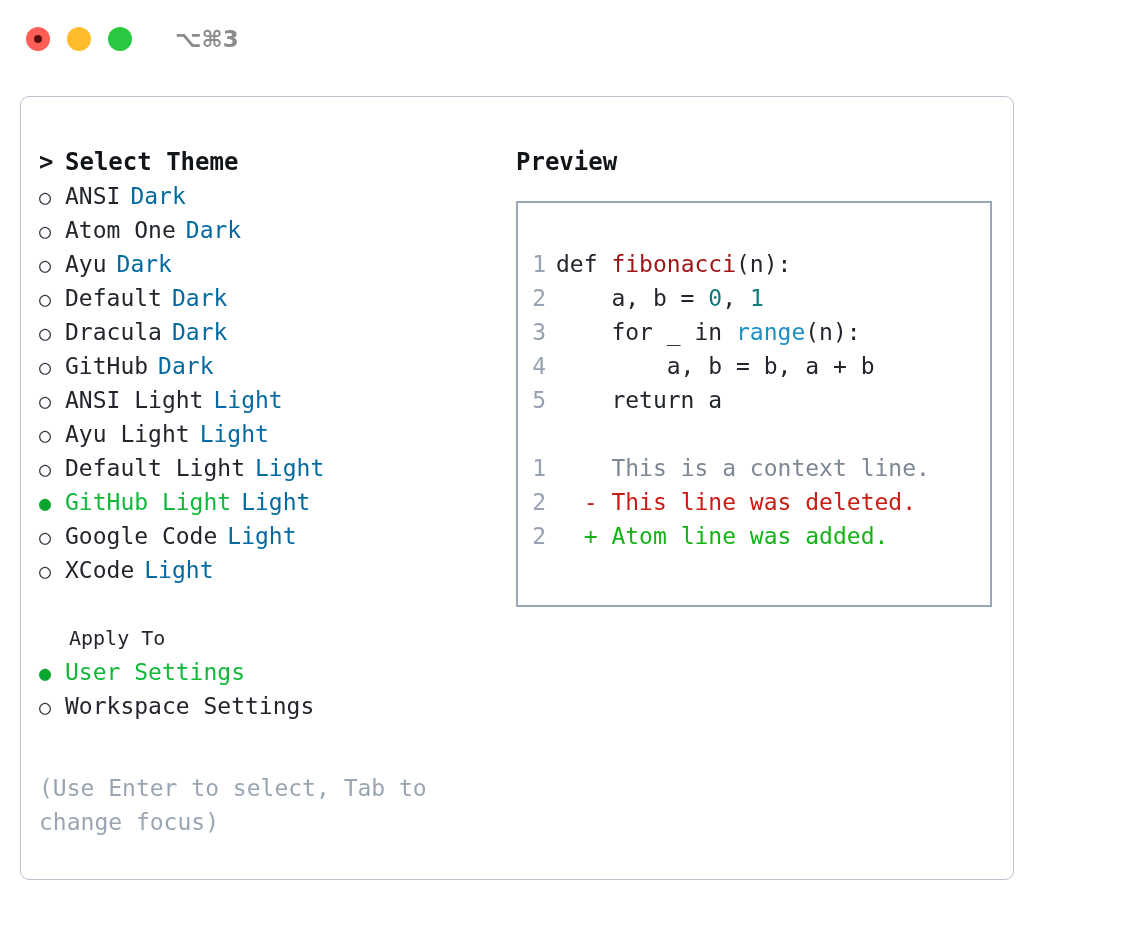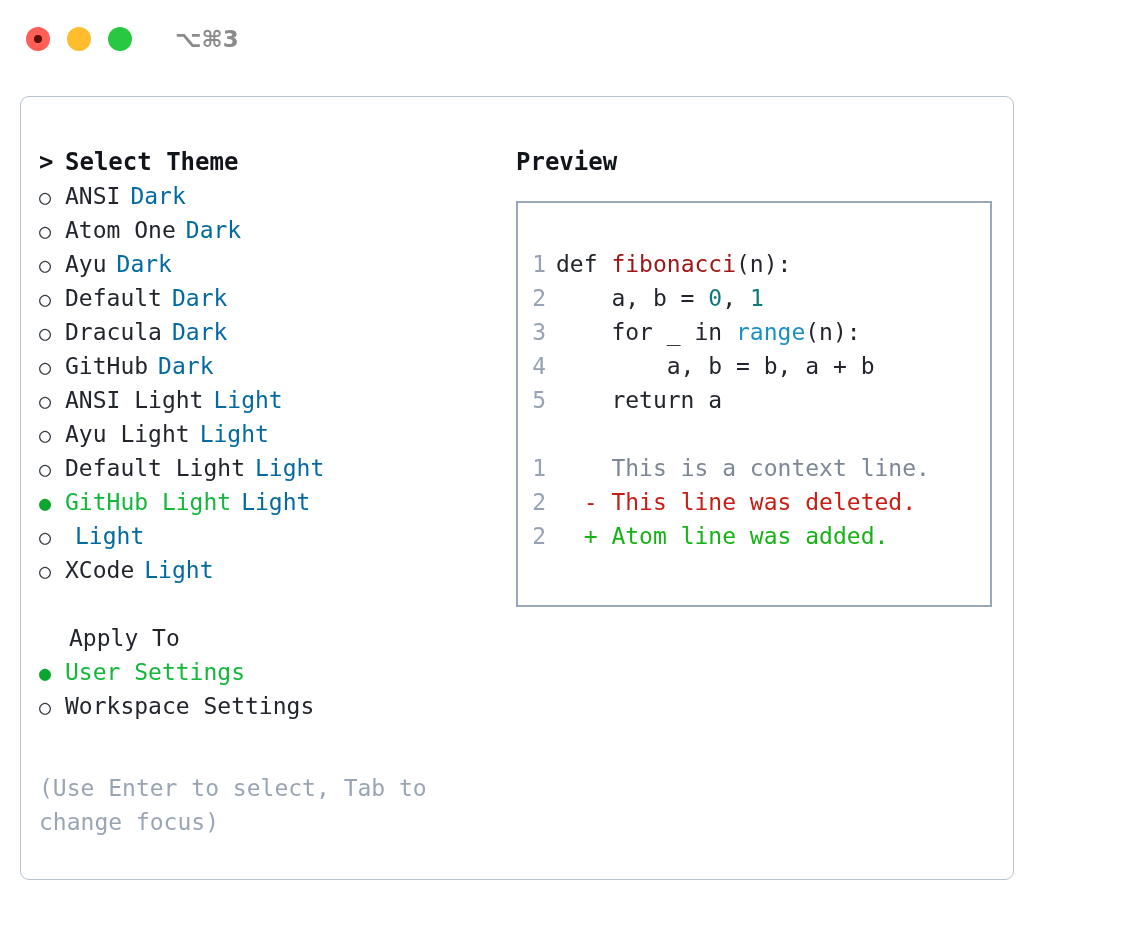--- a/index.html
+++ b/index.html
@@ -129,21 +129,21 @@
     white-space: pre;
   }
   #list-header .hdr-caret {
     width: 26px;
     flex: none;
   }
 
   .spacer-row { height: 34px; }
 
   #apply-to-header {
-    font-size: 23px;
+    font-size: 20px;
     line-height: 34px;
     height: 34px;
     color: #22262c;
     padding-left: 30px;
     white-space: pre;
   }
 
   #hint-text {
     margin-top: 48px;
     font-size: 23px;
@@ -232,21 +232,21 @@
             <div class="row"><span class="marker">○</span><span class="row-label">ANSI</span><span class="row-suffix">Dark</span></div>
             <div class="row"><span class="marker">○</span><span class="row-label">Atom One</span><span class="row-suffix">Dark</span></div>
             <div class="row"><span class="marker">○</span><span class="row-label">Ayu</span><span class="row-suffix">Dark</span></div>
             <div class="row"><span class="marker">○</span><span class="row-label">Default</span><span class="row-suffix">Dark</span></div>
             <div class="row"><span class="marker">○</span><span class="row-label">Dracula</span><span class="row-suffix">Dark</span></div>
             <div class="row"><span class="marker">○</span><span class="row-label">GitHub</span><span class="row-suffix">Dark</span></div>
             <div class="row"><span class="marker">○</span><span class="row-label">ANSI Light</span><span class="row-suffix">Light</span></div>
             <div class="row"><span class="marker">○</span><span class="row-label">Ayu Light</span><span class="row-suffix">Light</span></div>
             <div class="row"><span class="marker">○</span><span class="row-label">Default Light</span><span class="row-suffix">Light</span></div>
             <div class="row"><span class="marker dot-filled">●</span><span class="row-label selected">GitHub Light</span><span class="row-suffix">Light</span></div>
-            <div class="row"><span class="marker">○</span><span class="row-suffix">Light</span></div>
+            <div class="row"><span class="marker">○</span><span class="row-label">Google Code</span><span class="row-suffix">Light</span></div>
             <div class="row"><span class="marker">○</span><span class="row-label">XCode</span><span class="row-suffix">Light</span></div>
           </div>
 
         <div class="spacer-row"></div>
 
         <div id="apply-to-header">Apply To</div>
 
         <div id="apply-rows">
             <div class="row"><span class="marker dot-filled">●</span><span class="row-label selected">User Settings</span></div>
             <div class="row"><span class="marker">○</span><span class="row-label">Workspace Settings</span></div>

